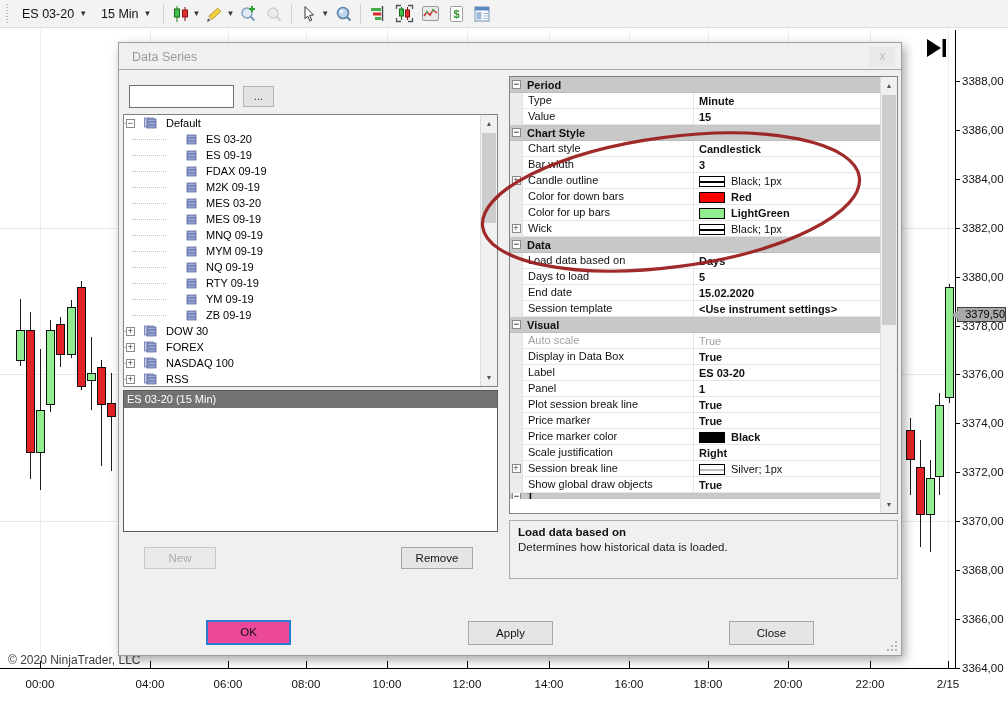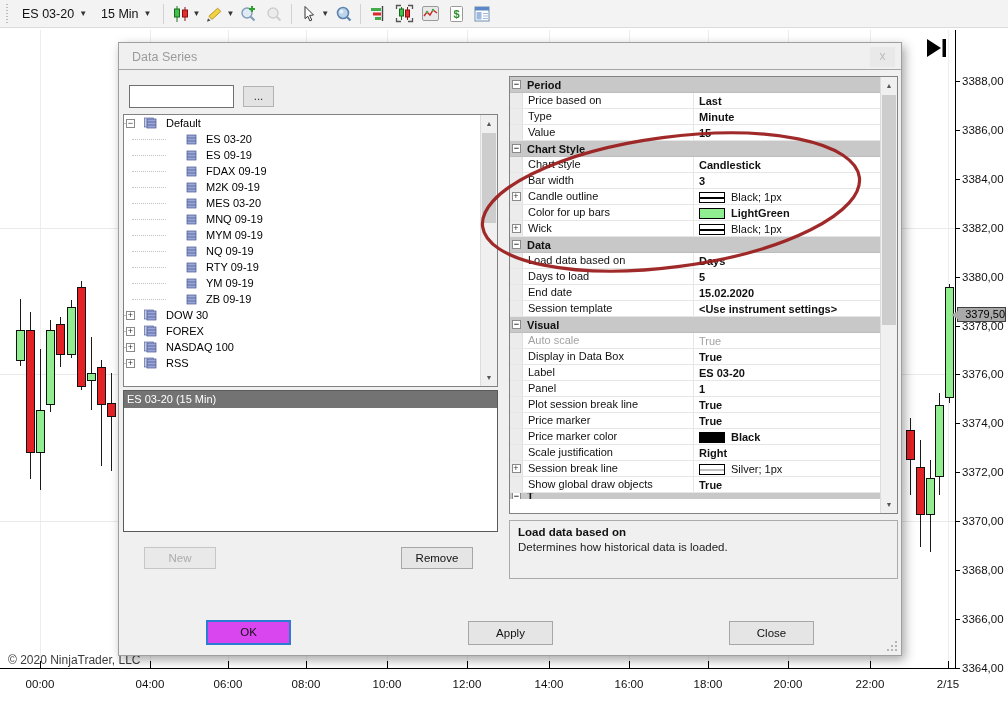--- a/index.html
+++ b/index.html
@@ -66,21 +66,21 @@
   #series-list { position:absolute; left:4px; top:320px; width:375px; height:142px; background:#fff;
                  border:1px solid #5a5a5a; overflow:hidden; }
   .series-row { height:17px; line-height:17px; padding:0 3px; font-size:11px; }
   .series-row.selected { background:#737373; color:#fff; }
 
   .btn { position:absolute; background:#e5e5e5; border:1px solid #a7a7a7; font-size:11.5px;
          color:#111; text-align:center; font-family:"Liberation Sans",sans-serif; }
   #new-btn { left:25px; top:477px; width:72px; height:22px; line-height:20px; color:#ababab;
              border-color:#c6c6c6; background:#e9e9e9; }
   #remove-btn { left:282px; top:477px; width:72px; height:22px; line-height:20px; }
-  #ok-btn { left:87px; top:550px; width:85px; height:25px; line-height:21px; border:2px solid #2b7cd3; background:#d946ef; }
+  #ok-btn { left:87px; top:550px; width:85px; height:25px; line-height:21px; border:2px solid #2b7cd3; background:#ec4899; }
   #apply-btn { left:349px; top:551px; width:85px; height:24px; line-height:22px; }
   #close-btn { left:610px; top:551px; width:85px; height:24px; line-height:22px; }
 
   
   #pgrid { position:absolute; left:390px; top:6px; width:389px; height:438px; background:#fff;
            border:1px solid #828282; overflow:hidden; }
   #pgrid-inner { width:371px; }
   .sec-header { display:flex; align-items:center; height:16px; background:#c8c8c8;
                 border-bottom:1px solid #bdbdbd; font-weight:bold; }
   .sec-header .expander { margin-left:2px; margin-right:6px; background:#fff; }
@@ -444,20 +444,32 @@
             <div class="tree-row">
               <span style="flex: 0 0 34px; height: 1px; border-bottom: 1px dotted rgb(195, 195, 195); margin-left: 8px;"></span>
               <span style="flex: 0 0 9px;"></span>
               <span style="display: flex; align-items: center; margin-left: 4px;">
                 <svg class="tree-icon" viewBox="0 0 13 12">
                   <rect x="3" y="2" width="9" height="9" fill="#9aa6d6" stroke="#46538c" stroke-width="0.7"></rect>
                   <line x1="3" y1="5" x2="12" y2="5" stroke="#46538c" stroke-width="0.7"></line>
                   <line x1="3" y1="8" x2="12" y2="8" stroke="#46538c" stroke-width="0.7"></line>
                 </svg>
               </span>
+              <span class="tree-label" style="margin-left: 5px;">MES 09-19</span>
+            </div>
+            <div class="tree-row">
+              <span style="flex: 0 0 34px; height: 1px; border-bottom: 1px dotted rgb(195, 195, 195); margin-left: 8px;"></span>
+              <span style="flex: 0 0 9px;"></span>
+              <span style="display: flex; align-items: center; margin-left: 4px;">
+                <svg class="tree-icon" viewBox="0 0 13 12">
+                  <rect x="3" y="2" width="9" height="9" fill="#9aa6d6" stroke="#46538c" stroke-width="0.7"></rect>
+                  <line x1="3" y1="5" x2="12" y2="5" stroke="#46538c" stroke-width="0.7"></line>
+                  <line x1="3" y1="8" x2="12" y2="8" stroke="#46538c" stroke-width="0.7"></line>
+                </svg>
+              </span>
               <span class="tree-label" style="margin-left: 5px;">MNQ 09-19</span>
             </div>
             <div class="tree-row">
               <span style="flex: 0 0 34px; height: 1px; border-bottom: 1px dotted rgb(195, 195, 195); margin-left: 8px;"></span>
               <span style="flex: 0 0 9px;"></span>
               <span style="display: flex; align-items: center; margin-left: 4px;">
                 <svg class="tree-icon" viewBox="0 0 13 12">
                   <rect x="3" y="2" width="9" height="9" fill="#9aa6d6" stroke="#46538c" stroke-width="0.7"></rect>
                   <line x1="3" y1="5" x2="12" y2="5" stroke="#46538c" stroke-width="0.7"></line>
                   <line x1="3" y1="8" x2="12" y2="8" stroke="#46538c" stroke-width="0.7"></line>
@@ -581,27 +593,20 @@
       <div id="remove-btn" class="btn">Remove</div>
 
       <div id="pgrid">
         <div id="pgrid-inner">
             <div class="sec-header">
               <span class="expander">−</span>
               <span>Period</span>
             </div>
             <div class="prow">
               <div class="pindent"></div>
-              <div class="plabel">Price based on</div>
-              <div class="pvalue bold">
-                <span>Last</span>
-              </div>
-            </div>
-            <div class="prow">
-              <div class="pindent"></div>
               <div class="plabel">Type</div>
               <div class="pvalue bold">
                 <span>Minute</span>
               </div>
             </div>
             <div class="prow">
               <div class="pindent"></div>
               <div class="plabel">Value</div>
               <div class="pvalue bold">
                 <span>15</span>
@@ -628,20 +633,28 @@
             <div class="prow">
               <div class="pindent">
                 <span class="expander">+</span>
               </div>
               <div class="plabel">Candle outline</div>
               <div class="pvalue">
                 <span class="swatch line">
                   <i style="background: rgb(0, 0, 0);"></i>
                 </span>
                 <span>Black; 1px</span>
+              </div>
+            </div>
+            <div class="prow">
+              <div class="pindent"></div>
+              <div class="plabel">Color for down bars</div>
+              <div class="pvalue bold">
+                <span class="swatch" style="background: rgb(255, 0, 0);"></span>
+                <span>Red</span>
               </div>
             </div>
             <div class="prow">
               <div class="pindent"></div>
               <div class="plabel">Color for up bars</div>
               <div class="pvalue bold">
                 <span class="swatch" style="background: rgb(144, 238, 144);"></span>
                 <span>LightGreen</span>
               </div>
             </div>

